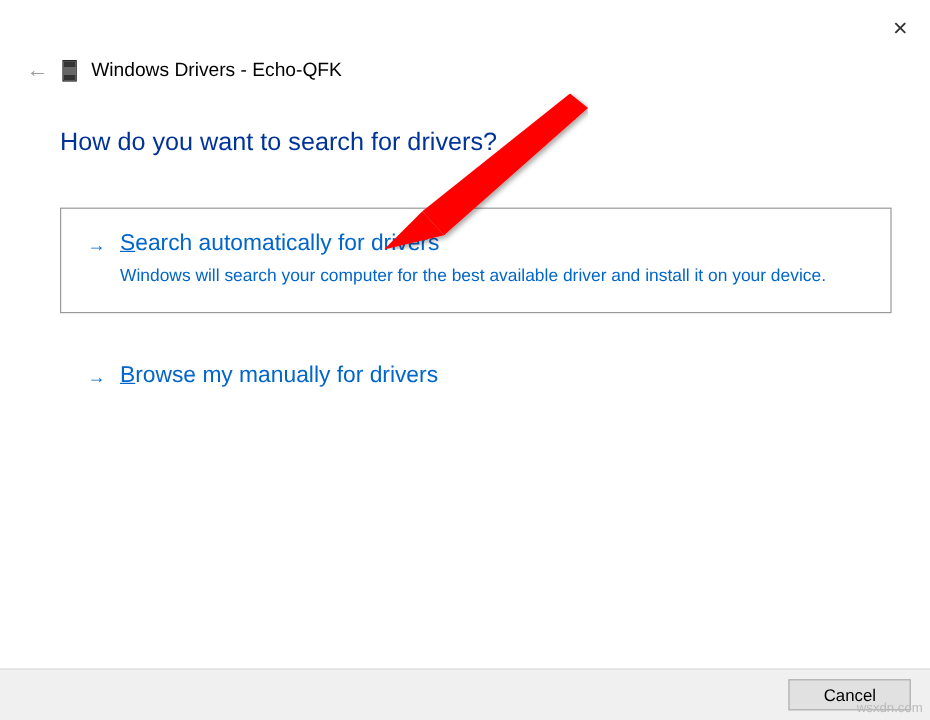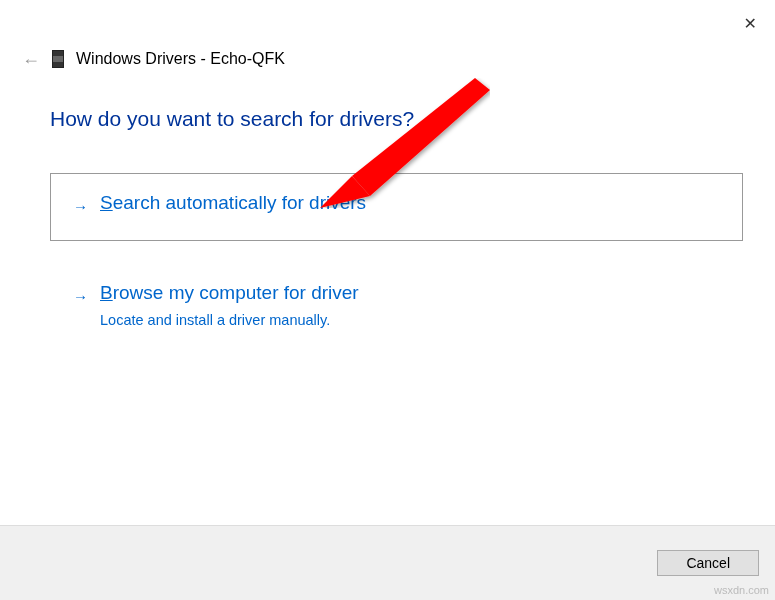--- a/index.html
+++ b/index.html
@@ -87,21 +87,21 @@
       color: #0066cc;
       line-height: 1.4;
     }
     .footer {
       position: absolute;
       bottom: 0;
       left: 0;
       right: 0;
       background: #f0f0f0;
       border-top: 1px solid #ddd;
-      padding: 24px 16px;
+      padding: 8px 16px;
       display: flex;
       justify-content: flex-end;
     }
     .cancel-btn {
       background: #e1e1e1;
       border: 1px solid #adadad;
       padding: 4px 28px;
       font-size: 14px;
       font-family: inherit;
       cursor: pointer;
@@ -134,30 +134,30 @@
 </div>
 
 <div class="content">
   <div class="question">How do you want to search for drivers?</div>
 
   <div class="option selected">
     <div class="option-row">
       <span class="option-arrow">→</span>
       <div class="option-body">
         <div class="option-title"><span class="underline">S</span><span>earch automatically for drivers</span></div>
+        <div class="option-desc">Windows will search your computer for the best available driver and install it on your device.</div>
       </div>
     </div>
   </div>
 
   <div class="option">
     <div class="option-row">
       <span class="option-arrow">→</span>
       <div class="option-body">
-        <div class="option-title"><span class="underline">B</span><span>rowse my computer for driver</span></div>
-        <div class="option-desc">Locate and install a driver manually.</div>
+        <div class="option-title"><span class="underline">B</span><span>rowse my manually for drivers</span></div>
       </div>
     </div>
   </div>
 </div>
 
 <svg class="annotation-arrow" width="170" height="130" viewBox="0 0 170 130">
   <defs>
     <filter id="ds" x="-20%" y="-20%" width="140%" height="140%">
       <feDropShadow dx="2" dy="2" stdDeviation="2" flood-color="rgba(0,0,0,0.35)"></feDropShadow>
     </filter>

